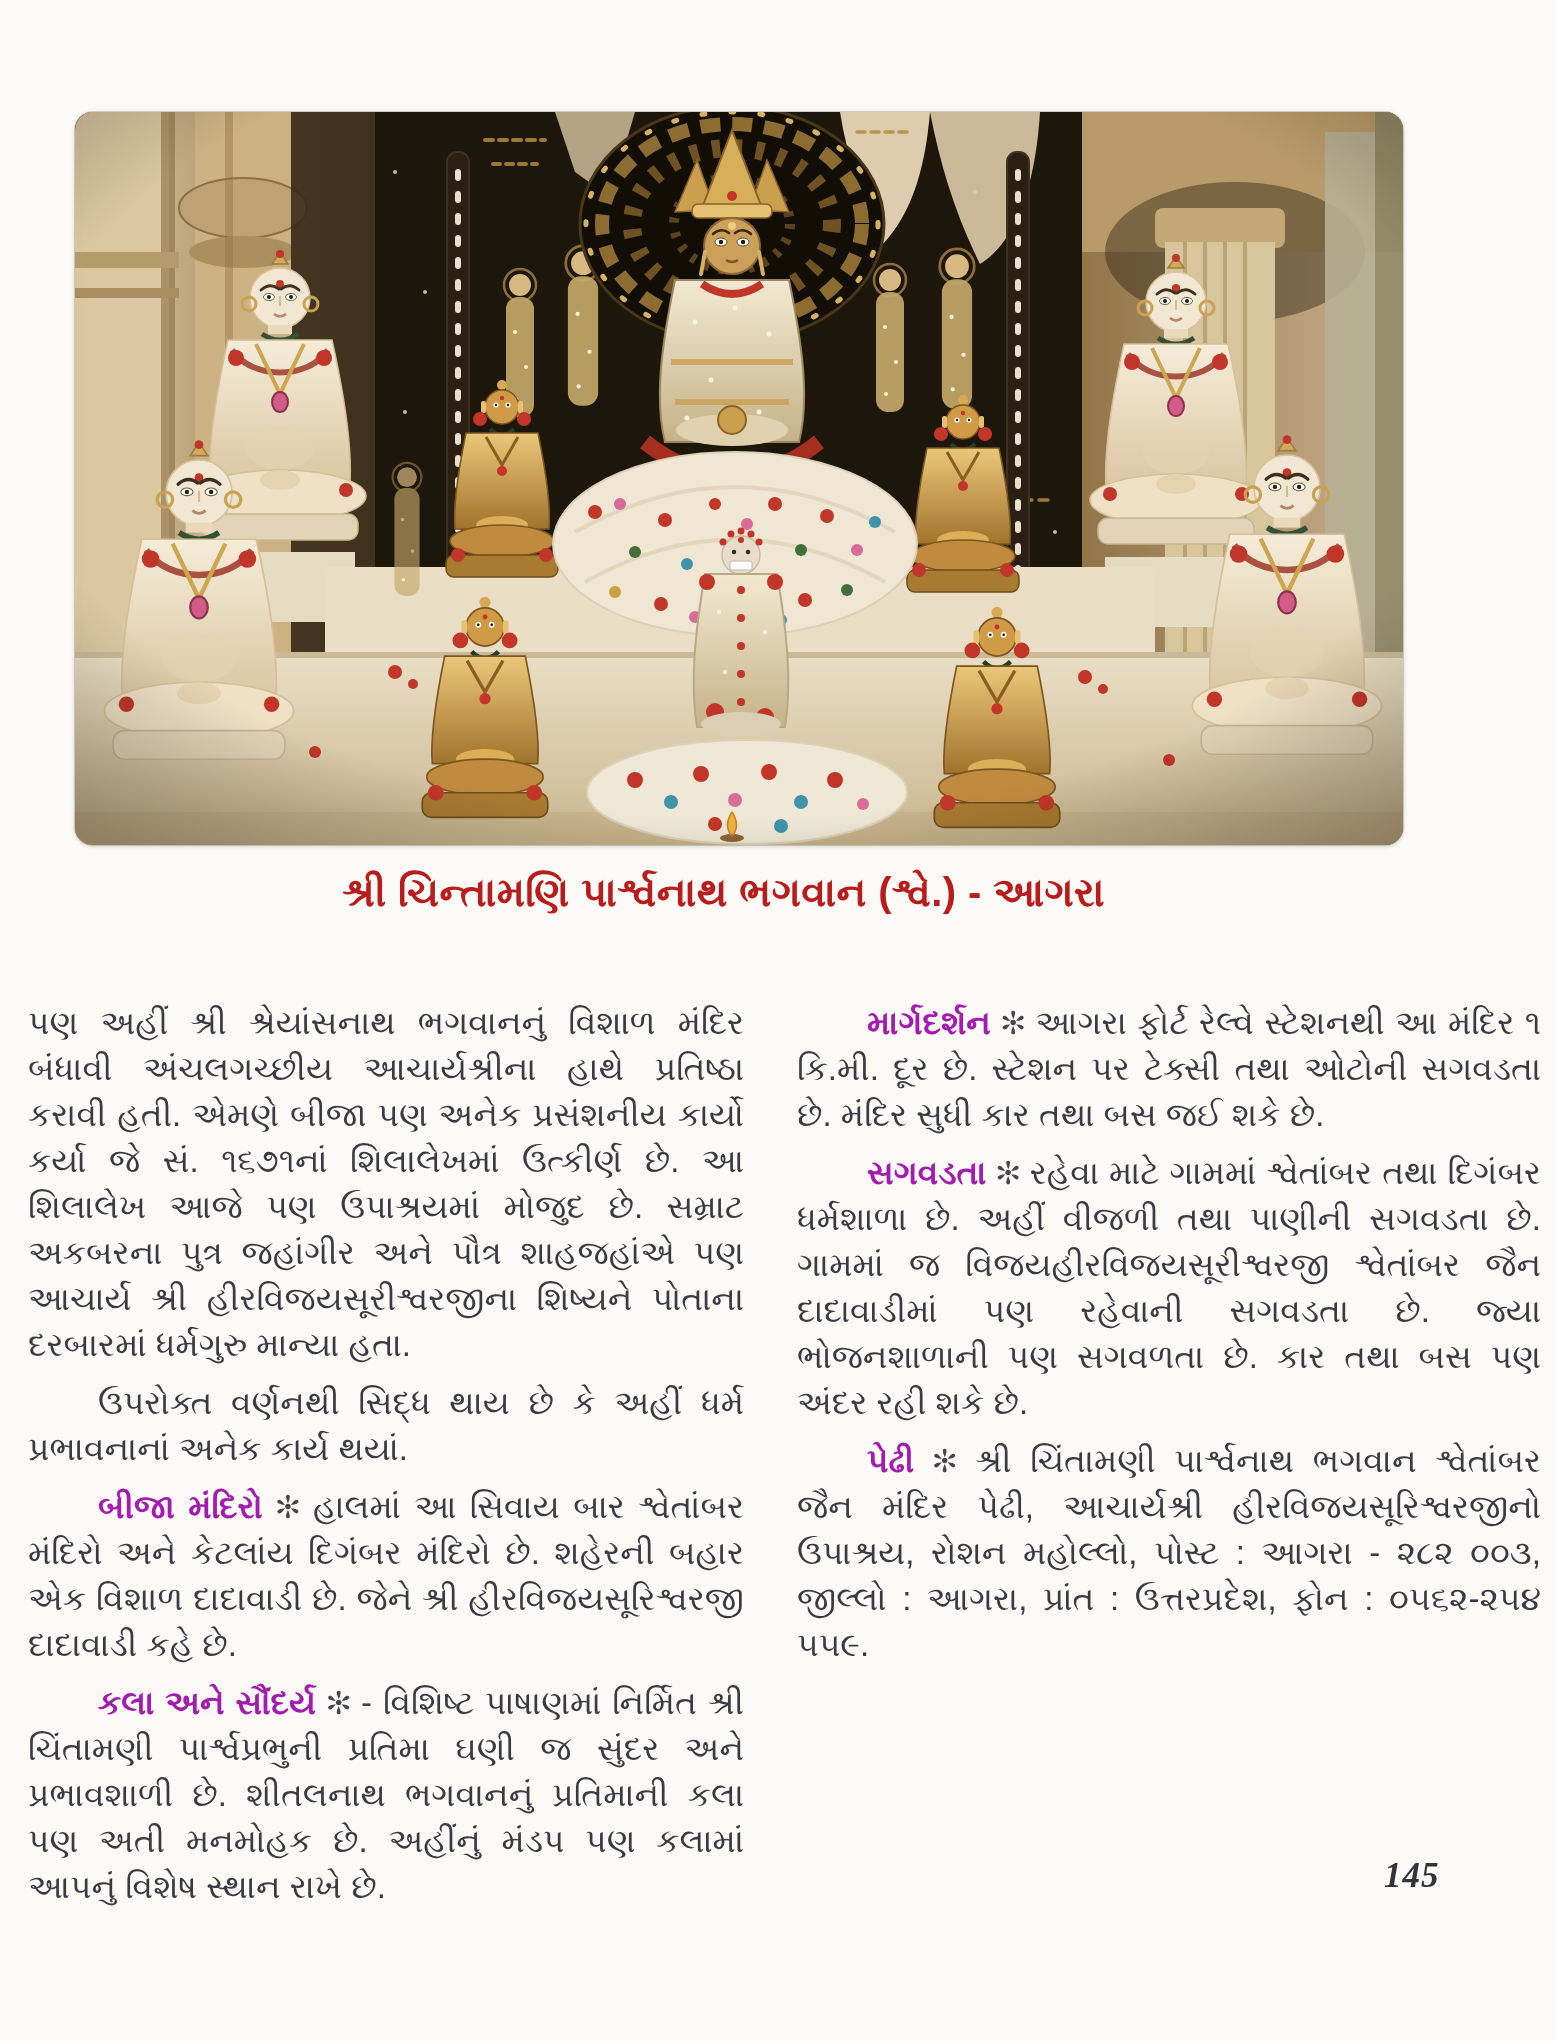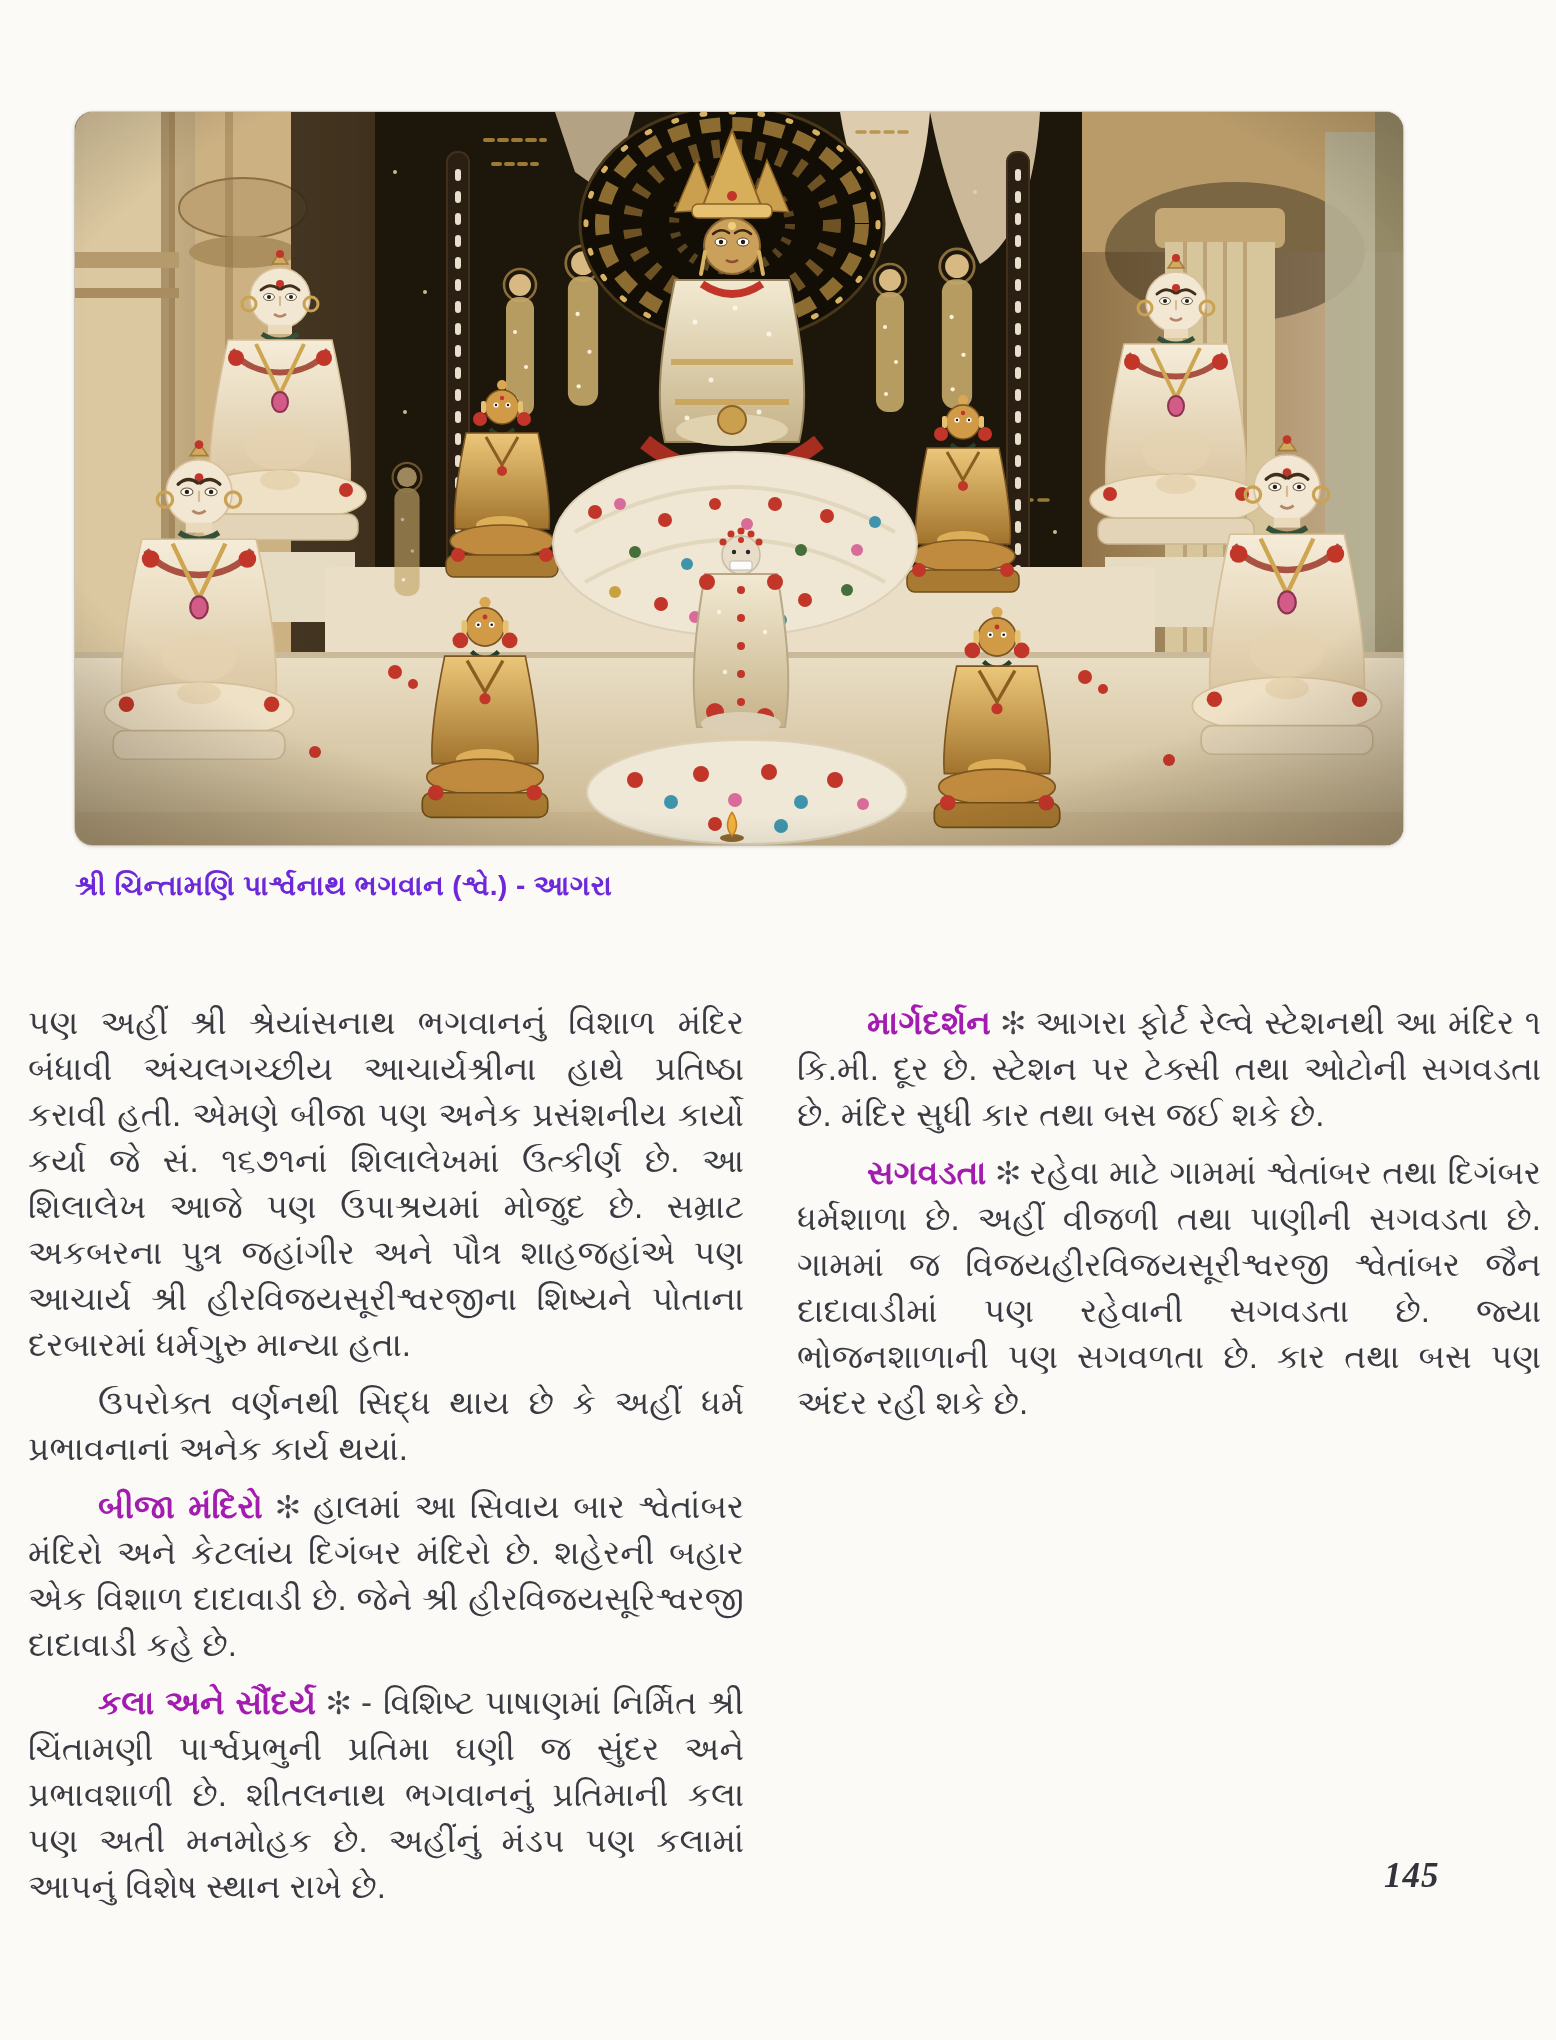--- a/index.html
+++ b/index.html
@@ -12,22 +12,22 @@
   .page{position:absolute;inset:0;overflow:hidden;}
   .photo{
     position:absolute;left:75px;top:112px;width:1328px;height:733px;
     margin:0;border-radius:18px;overflow:hidden;
     box-shadow:0 0 0 1px rgba(120,100,70,.25), 0 1px 4px rgba(60,45,25,.25);
     background:#17100a;
   }
   .photo svg{display:block;width:100%;height:100%;}
   .caption{
     position:absolute;left:75px;top:870px;width:1030px;
-    text-align:left;font-size:28px;font-weight:bold;
-    color:#6d28d9;letter-spacing:.4px;white-space:nowrap;
+    text-align:right;font-size:40px;font-weight:bold;
+    color:#b91c1c;letter-spacing:.4px;white-space:nowrap;
   }
   .columns{
     position:absolute;left:28px;top:1000px;width:1500px;
     display:grid;grid-template-columns:716px 744px;column-gap:53px;
     font-size:33px;line-height:46px;color:#3a3a42;
     text-align:justify;
   }
   .col p{margin:0 0 12px 0;}
   .col p.indent{text-indent:70px;}
   .col b.head{font-weight:bold;color:#a21caf;}
@@ -363,18 +363,19 @@
   <div class="columns">
     <div class="col">
         <p class="para"><span>પણ અહીં શ્રી શ્રેયાંસનાથ ભગવાનનું વિશાળ મંદિર બંધાવી અંચલગચ્છીય આચાર્યશ્રીના હાથે પ્રતિષ્ઠા કરાવી હતી. એમણે બીજા પણ અનેક પ્રસંશનીય કાર્યો કર્યા જે સં. ૧૬૭૧નાં શિલાલેખમાં ઉત્કીર્ણ છે. આ શિલાલેખ આજે પણ ઉપાશ્રયમાં મોજુદ છે. સમ્રાટ અકબરના પુત્ર જહાંગીર અને પૌત્ર શાહજહાંએ પણ આચાર્ય શ્રી હીરવિજયસૂરીશ્વરજીના શિષ્યને પોતાના દરબારમાં ધર્મગુરુ માન્યા હતા.</span></p>
         <p class="para indent"><span>ઉપરોક્ત વર્ણનથી સિદ્ધ થાય છે કે અહીં ધર્મ પ્રભાવનાનાં અનેક કાર્ય થયાં.</span></p>
         <p class="para indent"><b class="head">બીજા મંદિરો </b><span class="sep">✻ </span><span>હાલમાં આ સિવાય બાર શ્વેતાંબર મંદિરો અને કેટલાંય દિગંબર મંદિરો છે. શહેરની બહાર એક વિશાળ દાદાવાડી છે. જેને શ્રી હીરવિજયસૂરિશ્વરજી દાદાવાડી કહે છે.</span></p>
         <p class="para indent"><b class="head">કલા અને સૌંદર્ય </b><span class="sep">✻ - </span><span>વિશિષ્ટ પાષાણમાં નિર્મિત શ્રી ચિંતામણી પાર્શ્વપ્રભુની પ્રતિમા ઘણી જ સુંદર અને પ્રભાવશાળી છે. શીતલનાથ ભગવાનનું પ્રતિમાની કલા પણ અતી મનમોહક છે. અહીંનું મંડપ પણ કલામાં આપનું વિશેષ સ્થાન રાખે છે.</span></p>
       </div>
     <div class="col">
         <p class="para indent"><b class="head">માર્ગદર્શન </b><span class="sep">✻ </span><span>આગરા ફોર્ટ રેલ્વે સ્ટેશનથી આ મંદિર ૧ કિ.મી. દૂર છે. સ્ટેશન પર ટેક્સી તથા ઓટોની સગવડતા છે. મંદિર સુધી કાર તથા બસ જઈ શકે છે.</span></p>
         <p class="para indent"><b class="head">સગવડતા </b><span class="sep">✻ </span><span>રહેવા માટે ગામમાં શ્વેતાંબર તથા દિગંબર ધર્મશાળા છે. અહીં વીજળી તથા પાણીની સગવડતા છે. ગામમાં જ વિજયહીરવિજયસૂરીશ્વરજી શ્વેતાંબર જૈન દાદાવાડીમાં પણ રહેવાની સગવડતા છે. જ્યા ભોજનશાળાની પણ સગવળતા છે. કાર તથા બસ પણ અંદર રહી શકે છે.</span></p>
+        <p class="para indent"><b class="head">પેઢી </b><span class="sep">✻ </span><span>શ્રી ચિંતામણી પાર્શ્વનાથ ભગવાન શ્વેતાંબર જૈન મંદિર પેઢી, આચાર્યશ્રી હીરવિજયસૂરિશ્વરજીનો ઉપાશ્રય, રોશન મહોલ્લો, પોસ્ટ : આગરા - ૨૮૨ ૦૦૩, જીલ્લો : આગરા, પ્રાંત : ઉત્તરપ્રદેશ, ફોન : ૦૫૬૨-૨૫૪ ૫૫૯.</span></p>
       </div>
   </div>
 
   <div class="page-number">145</div>
 
 </div>
 
 </body></html>

